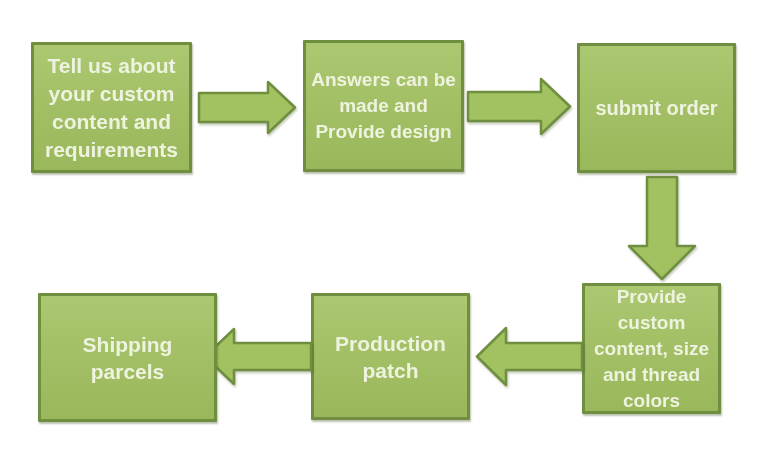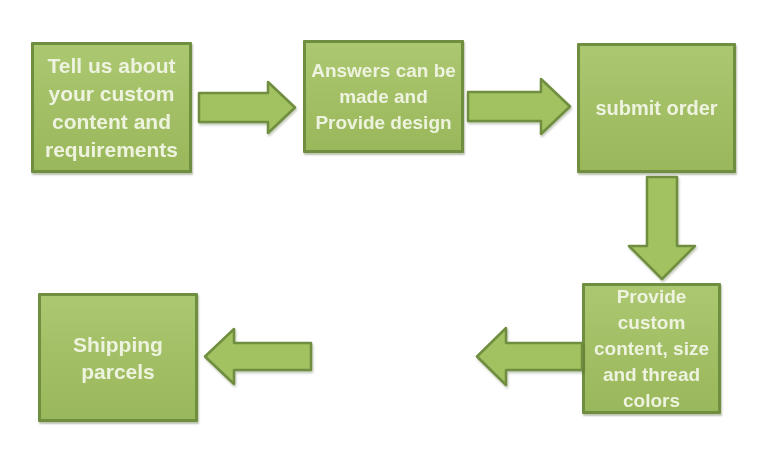--- a/index.html
+++ b/index.html
@@ -22,25 +22,25 @@
     box-shadow: 1px 2px 2px rgba(60, 80, 30, 0.35);
     display: flex;
     align-items: center;
     justify-content: center;
     text-align: center;
     color: var(--text-color, #eef3df);
     font-weight: bold;
   }
   .label { white-space: pre-line; display: block; }
   .s1 { left: 31px;  top: 42px;  width: 161px; height: 131px; font-size: 21px; line-height: 28px; }
-  .s2 { left: 303px; top: 40px;  width: 161px; height: 113px; font-size: 19px; line-height: 26px; justify-content: center; }
+  .s2 { left: 303px; top: 40px;  width: 161px; height: 132px; font-size: 19px; line-height: 26px; justify-content: center; }
   .s3 { left: 577px; top: 43px;  width: 159px; height: 130px; font-size: 20px; line-height: 26px; justify-content: center; }
   .s4 { left: 582px; top: 283px; width: 139px; height: 131px; font-size: 19px; line-height: 26px; }
   .s5 { left: 311px; top: 293px; width: 159px; height: 127px; font-size: 21px; line-height: 27px; }
-  .s6 { left: 38px;  top: 293px; width: 160px; height: 129px; font-size: 21px; line-height: 27px; }
+  .s6 { left: 38px;  top: 293px; width: 179px; height: 129px; font-size: 21px; line-height: 27px; }
   .arrow {
     position: absolute;
     overflow: visible;
     filter: drop-shadow(1px 2px 1px rgba(60, 80, 30, 0.3));
   }
   .arrow polygon {
     fill: var(--arrow-fill, #a2c160);
     stroke: var(--arrow-border, #6f8e3f);
     stroke-width: 2.5;
     stroke-linejoin: round;
@@ -89,20 +89,24 @@
     <span class="label">Provide custom
 content, size
 and thread
 colors</span>
   </div>
 
   <svg class="arrow a4" viewBox="0 0 105 57" aria-hidden="true">
     <polygon points="105,15 29,15 29,0 0,28.5 29,57 29,42 105,42"></polygon>
   </svg>
 
+  <div class="step s5">
+    <span class="label">Production
+patch</span>
+  </div>
 
   <svg class="arrow a5" viewBox="0 0 106 55" aria-hidden="true">
     <polygon points="106,14 29,14 29,0 0,27.5 29,55 29,41 106,41"></polygon>
   </svg>
 
   <div class="step s6">
     <span class="label">Shipping
 parcels</span>
   </div>
 

